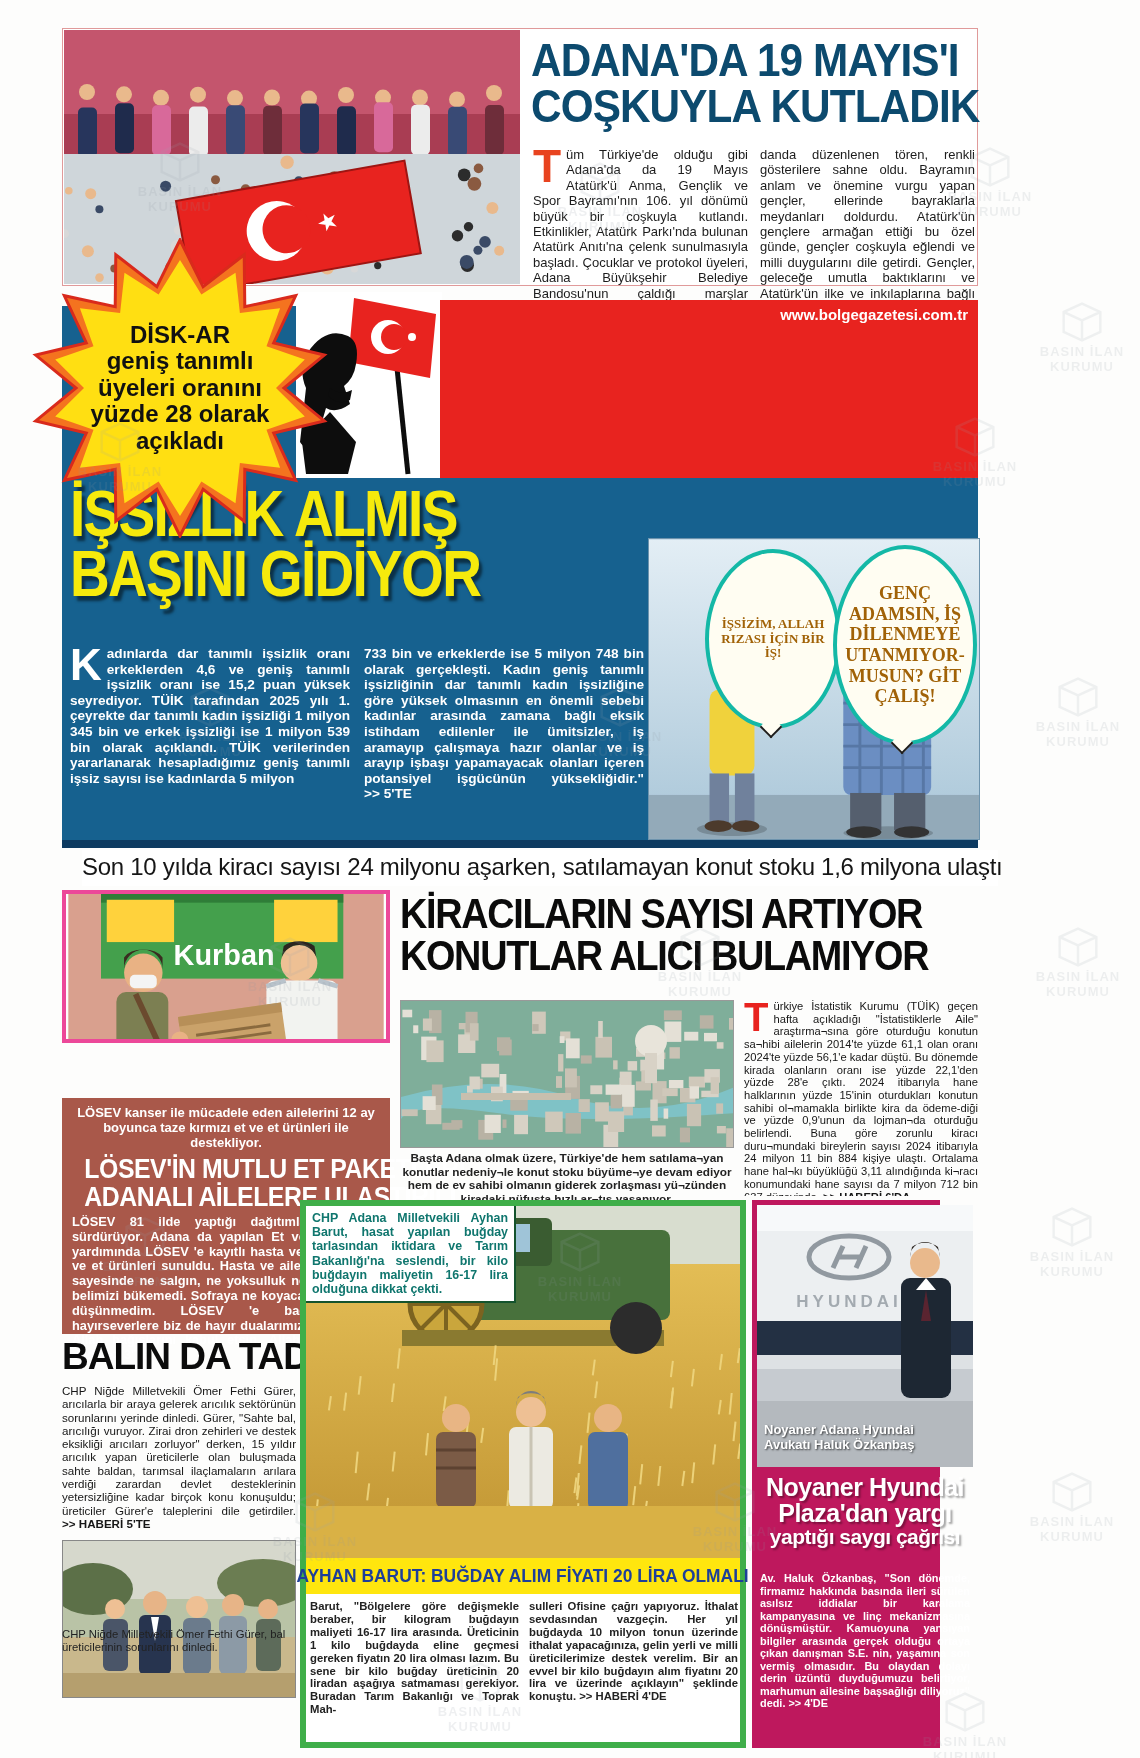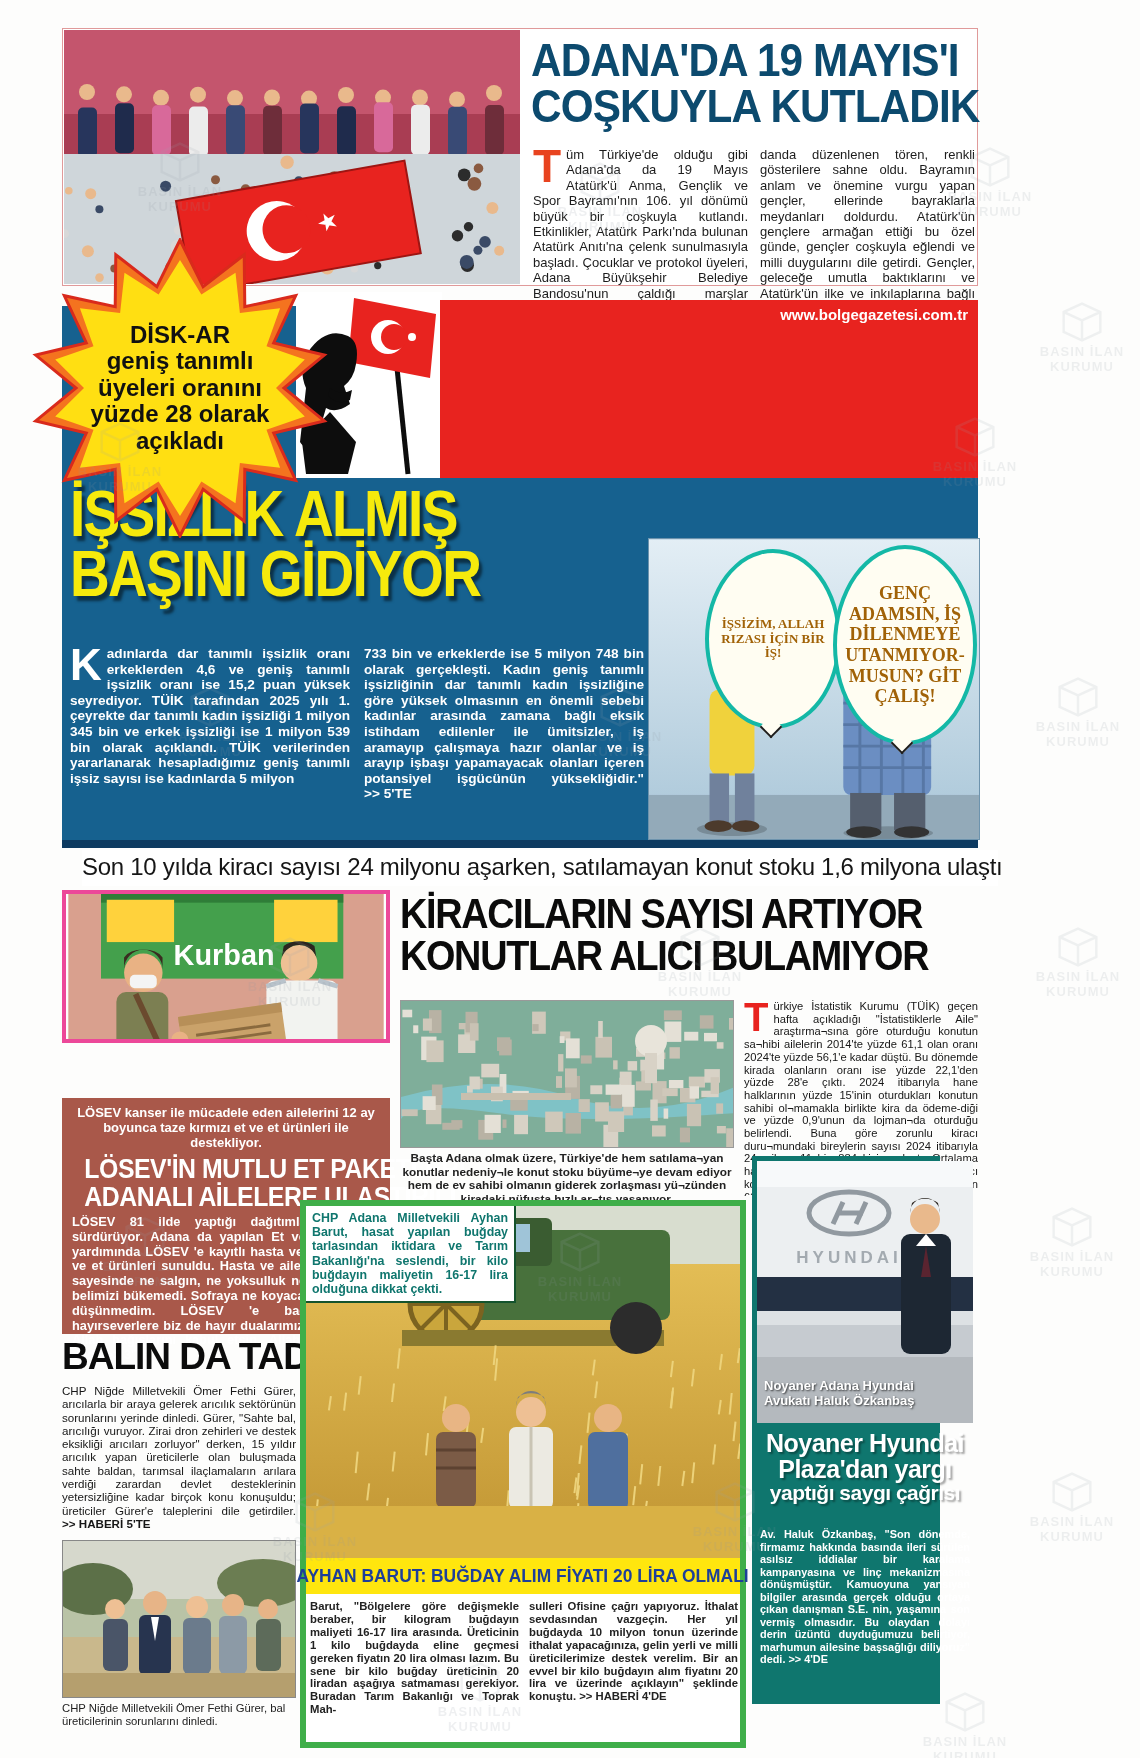--- a/index.html
+++ b/index.html
@@ -70,33 +70,33 @@
   .hz-head{left:400px;top:892px;width:578px;margin:0;font-size:43px;font-weight:bold;line-height:.98;
            color:#0b0b0b;letter-spacing:-1.5px;}
   .hz-photo{left:400px;top:1000px;width:334px;height:148px;overflow:hidden;border:1px solid #999;}
   .hz-text{left:744px;top:1000px;width:234px;height:196px;font-size:11.2px;line-height:12.7px;color:#161616;overflow:hidden;}
   .dc-red2{color:#e8231f;font-size:40px;}
   .hz-cap{left:400px;top:1152px;width:334px;font-size:11.8px;line-height:13.6px;font-weight:bold;text-align:center;color:#222;}
   
   .hn-head{left:62px;top:1336px;width:332px;margin:0;font-size:37px;font-weight:bold;letter-spacing:-1px;color:#0b0b0b;}
   .hn-body{left:62px;top:1384px;width:234px;height:152px;font-size:11.6px;line-height:13.3px;color:#161616;overflow:hidden;}
   .hn-photo{left:62px;top:1540px;width:234px;height:158px;overflow:hidden;border:1px solid #888;}
-  .hn-cap{left:62px;top:1702px;width:234px;font-size:11.3px;line-height:13px;color:#222;}
+  .hn-cap{left:62px;top:1628px;width:234px;font-size:11.3px;line-height:13px;color:#222;}
   
   .wh-box{left:300px;top:1200px;width:446px;height:548px;border:6px solid #3fae49;background:#fff;}
   .wh-photo{position:absolute;left:0;top:0;width:434px;height:352px;overflow:hidden;}
   .wh-intro{position:absolute;left:-2px;top:-2px;width:196px;background:#fff;border:2px solid #14532d;
             padding:5px 6px;font-size:12.4px;line-height:14.2px;font-weight:bold;color:#0f766e;}
   .wh-band{position:absolute;left:0;top:352px;width:434px;height:36px;background:#ffe60e;display:flex;
            align-items:center;justify-content:center;font-size:18.5px;font-weight:bold;color:#1e3f99;}
   .wh-cols{position:absolute;left:4px;top:394px;width:428px;display:flex;gap:10px;
            font-size:11.3px;line-height:12.9px;font-weight:bold;color:#222;}
   .wh-col{width:209px;height:138px;overflow:hidden;}
   
-  .hy-box{left:752px;top:1156px;width:188px;height:548px;background:#0f766e;}
+  .hy-box{left:752px;top:1200px;width:188px;height:548px;background:#be185d;}
   .hy-photo{position:absolute;left:5px;top:5px;width:216px;height:262px;overflow:hidden;}
   .hy-cap{position:absolute;left:12px;top:222px;width:200px;font-size:13px;line-height:15px;font-weight:bold;
           color:#fff;text-shadow:1px 1px 2px rgba(0,0,0,.7);z-index:2;}
   .hy-head{position:absolute;left:5px;top:274px;width:216px;margin:0;text-align:center;font-size:25px;
            font-weight:bold;line-height:1.04;color:#fff;text-shadow:2px 2px 2px rgba(0,0,0,.35);letter-spacing:-.5px;}
   .hy-body{position:absolute;left:8px;top:372px;width:210px;height:170px;font-size:10.9px;line-height:12.5px;
            font-weight:bold;color:#fff;overflow:hidden;}
 </style>
 </head>
 <body>

